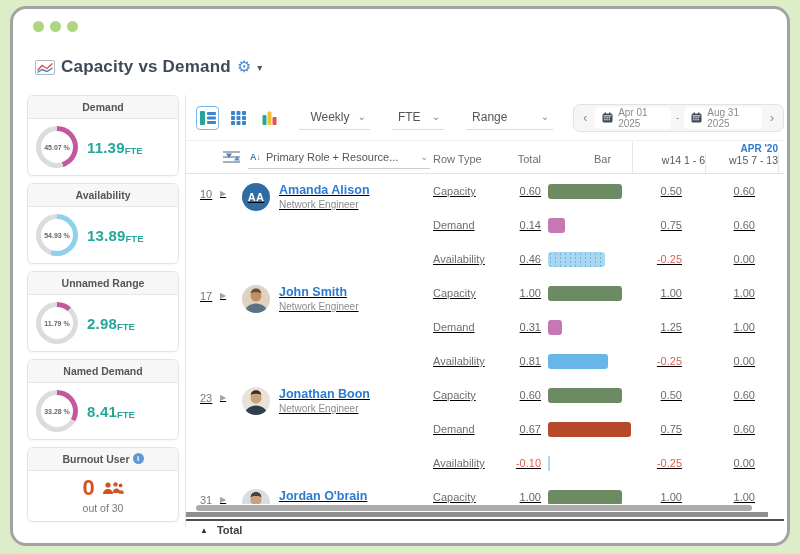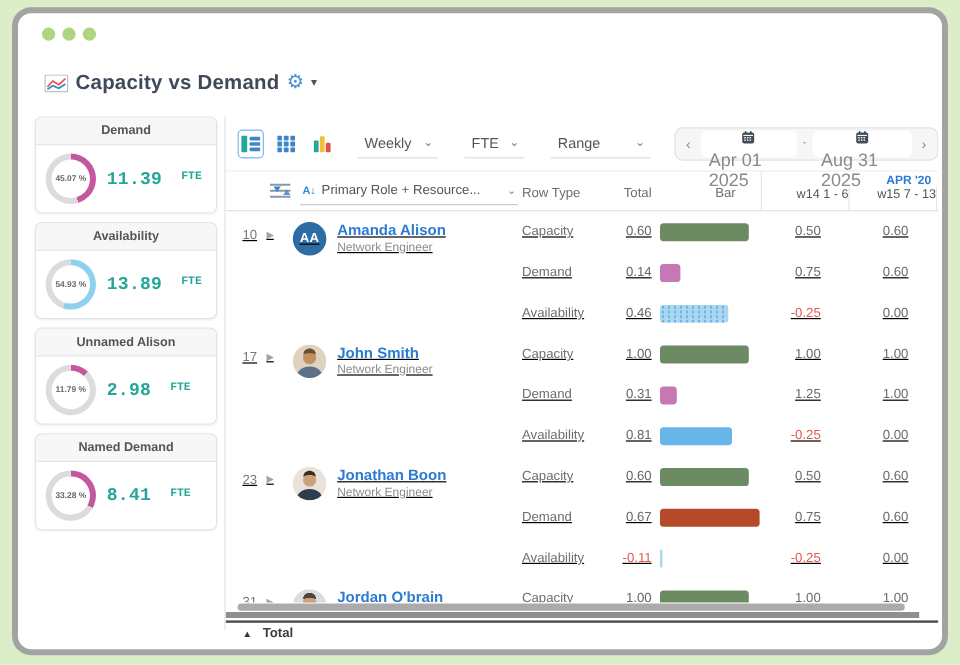--- a/index.html
+++ b/index.html
@@ -1,61 +1,61 @@
 <!DOCTYPE html>
 <html><head>
 <meta charset="utf-8">
 <style>
   * { margin:0; padding:0; box-sizing:border-box; }
   html,body { width:800px; height:554px; overflow:hidden; font-family:"Liberation Sans",sans-serif; }
   .stage { position:absolute; inset:0; background:#dbeec7; }
-  .window { position:absolute; left:10px; right:10px; top:6px; bottom:8px; background:#fff; border-radius:16px; border:5px solid #a3a3a3; overflow:hidden; }
+  .window { position:absolute; left:10px; right:10px; top:6px; bottom:8px; background:#fff; border-radius:16px; border:3px solid #a3a3a3; overflow:hidden; }
 
   
   .dots { position:absolute; left:20px; top:12px; display:flex; gap:6px; }
   .dots i { width:11px; height:11px; border-radius:50%; background:#aed581; }
 
   
   .titlebar { position:absolute; left:22px; top:48px; display:flex; align-items:center; gap:6px; }
   .titlebar h1 { font-size:17px; font-weight:700; color:#3e4a5a; letter-spacing:.2px; }
   .gear { color:#4a90d9; font-size:16px; line-height:1; }
   .caret-sm { color:#4a5568; font-size:10px; }
 
   
   .sidebar { position:absolute; left:14px; top:86px; width:152px; display:flex; flex-direction:column; gap:7px; }
   .card { background:#fff; border:1px solid #e4e4e4; border-radius:6px; overflow:hidden; box-shadow:0 1px 2px rgba(0,0,0,.04); }
   .card-h { background:#f7f7f7; border-bottom:1px solid #e6e6e6; text-align:center; font-size:10.5px; font-weight:700; color:#555; padding:5px 2px; }
   .card-b { display:flex; align-items:center; gap:9px; padding:7px 8px; }
   .donut { position:relative; width:42px; height:42px; border-radius:50%; flex:0 0 auto; }
   .donut em { position:absolute; inset:5px; background:#fff; border-radius:50%; display:flex; align-items:center; justify-content:center; font-style:normal; font-size:7px; font-weight:700; color:#666; }
-  .fte { display:flex; align-items:flex-start; gap:16px;font-family:Liberation Mono, monospace; }
+  .fte { display:flex; align-items:flex-end; gap:0; }
   .fte b { font-size:15px; color:#26a69a; letter-spacing:.2px; }
   .fte s { text-decoration:none; font-size:9.5px; font-weight:700; color:#26a69a; }
   .burn-b { padding:4px 8px 7px; text-align:center; }
   .burn-line { display:flex; align-items:center; justify-content:center; gap:7px; }
   .burn-line b { font-size:22px; color:#d3521f; }
   .burn-cap { font-size:10.5px; color:#777; margin-top:1px; }
   .info { display:inline-flex; width:11px; height:11px; border-radius:50%; background:#5b9bd5; color:#fff; font-size:8px; font-weight:700; align-items:center; justify-content:center; margin-left:3px; vertical-align:2px; font-style:normal; }
 
   .vsep { position:absolute; left:172px; top:86px; bottom:16px; width:1px; background:#e3e3e3; }
 
   
   .main { position:absolute; left:173px; right:3px; top:86px; bottom:4px; display:flex; flex-direction:column; overflow:hidden; }
 
   .toolbar { height:46px; flex:0 0 auto; display:flex; align-items:center; padding-left:10px; border-bottom:1px solid #efefef; gap:8px; }
   .vbtn { width:25px; height:24px; border-radius:4px; display:flex; align-items:center; justify-content:center; border:1px solid transparent; }
   .vbtn.sel { border-color:#7ab8e8; }
   .tsel { display:flex; align-items:center; justify-content:space-between; border-bottom:1px solid #ddd; padding:4px 4px 5px 6px; font-size:12px; color:#555; }
   .tsel .caret { color:#888; font-size:10px; margin-left:8px; }
-  .w-weekly { width:76px; margin-left:10px; }
+  .w-weekly { width:76px; margin-left:10px;justify-content:flex-end; }
   .w-fte { width:56px; margin-left:14px; }
   .w-range { width:94px; margin-left:14px; }
   .rangepill { margin-left:12px; height:28px; border:1px solid #e2e2e2; background:#f6f6f6; border-radius:7px; display:flex; align-items:center; padding:0 6px; gap:5px; }
   .chev { color:#888; font-size:12px; padding:0 3px; }
-  .datefield { background:#fff; border-radius:5px; height:22px; display:flex; align-items:center; gap:5px; padding:0 7px; font-size:15px; color:#8a8a8a;flex-direction:column; }
+  .datefield { background:#fff; border-radius:5px; height:22px; display:flex; align-items:center; gap:5px; padding:0 7px; font-size:10px; color:#8a8a8a; }
   .dsep { color:#999; font-size:10px; }
 
   
   .thead { height:33px; flex:0 0 auto; border-bottom:1px solid #e2e2e2; position:relative; display:flex; align-items:flex-end; }
   .filter-ic { position:absolute; left:36px; bottom:9px; }
   .groupsel { position:absolute; left:62px; bottom:4px; width:182px; display:flex; align-items:center; border-bottom:1px solid #ccc; padding:3px 2px 5px; font-size:11px; color:#555; }
   .groupsel .az { color:#3d85c8; font-size:9px; font-weight:700; margin-right:5px; }
   .groupsel .lbl { flex:1; white-space:nowrap; overflow:hidden; }
   .groupsel .caret { color:#888; font-size:9px; }
   .h-type { position:absolute; left:247px; bottom:8px; font-size:11px; color:#6e6e6e; }
@@ -140,41 +140,60 @@
           <span class="donut" style="background: conic-gradient(rgb(143, 208, 236) 0deg, rgb(143, 208, 236) 197.748deg, rgb(220, 220, 220) 197.748deg, rgb(220, 220, 220) 360deg);">
               <em>54.93 %</em>
             </span>
           <span class="fte">
               <b>13.89</b>
               <s>FTE</s>
             </span>
         </div>
       </div>
       <div class="card">
-        <div class="card-h">Unnamed Alison</div>
+        <div class="card-h">Unnamed Range</div>
         <div class="card-b">
           <span class="donut" style="background: conic-gradient(rgb(196, 88, 159) 0deg, rgb(196, 88, 159) 42.444deg, rgb(220, 220, 220) 42.444deg, rgb(220, 220, 220) 360deg);">
               <em>11.79 %</em>
             </span>
           <span class="fte">
               <b>2.98</b>
               <s>FTE</s>
             </span>
         </div>
       </div>
       <div class="card">
         <div class="card-h">Named Demand</div>
         <div class="card-b">
           <span class="donut" style="background: conic-gradient(rgb(196, 88, 159) 0deg, rgb(196, 88, 159) 119.808deg, rgb(220, 220, 220) 119.808deg, rgb(220, 220, 220) 360deg);">
               <em>33.28 %</em>
             </span>
           <span class="fte">
               <b>8.41</b>
               <s>FTE</s>
             </span>
+        </div>
+      </div>
+      <div class="card">
+        <div class="card-h"><span>Burnout User</span><span class="info">i</span></div>
+        <div class="burn-b">
+          <div class="burn-line">
+            <b>0</b>
+            <span>
+              <svg width="22" height="15" viewBox="0 0 22 15">
+                  <circle cx="6" cy="4" r="2.6" fill="#d3521f"></circle>
+                  <path d="M1 13c0-3 2.2-5 5-5s5 2 5 5z" fill="#d3521f"></path>
+                  <circle cx="13.5" cy="3.4" r="2.2" fill="#d3521f"></circle>
+                  <path d="M10.6 12c.4-2.6 1.6-4.4 4-4.4 2 0 3.6 1.6 3.9 4.4z" fill="#d3521f"></path>
+                  <circle cx="18.6" cy="4.4" r="1.9" fill="#d3521f"></circle>
+                  <path d="M16.8 12.8c.3-2.2 1-3.6 2.6-3.6 1.5 0 2.4 1.4 2.6 3.6z" fill="#d3521f"></path>
+                </svg>
+            </span>
+          </div>
+          <div class="burn-cap">out of 30</div>
         </div>
       </div>
     </div>
 
     <div class="vsep"></div>
 
     <div class="main">
 
       <div class="toolbar">
         <span class="vbtn sel">
@@ -416,21 +435,21 @@
               <span class="mtype">Demand</span>
               <span class="mtotal">0.67</span>
               <span class="mbarcell">
                   <i class="bar" style="width: 83px; background-color: rgb(181, 73, 42);"></i>
                 </span>
               <span class="wcell">0.75</span>
               <span class="wcell">0.60</span>
             </div>
             <div class="mrow">
               <span class="mtype">Availability</span>
-              <span class="mtotal neg">-0.11</span>
+              <span class="mtotal neg">-0.10</span>
               <span class="mbarcell">
                   <i class="bar" style="width: 2px; background-color: rgb(169, 215, 242);"></i>
                 </span>
               <span class="wcell neg">-0.25</span>
               <span class="wcell">0.00</span>
             </div>
           </div>
         </div>
 
         <div class="group">

